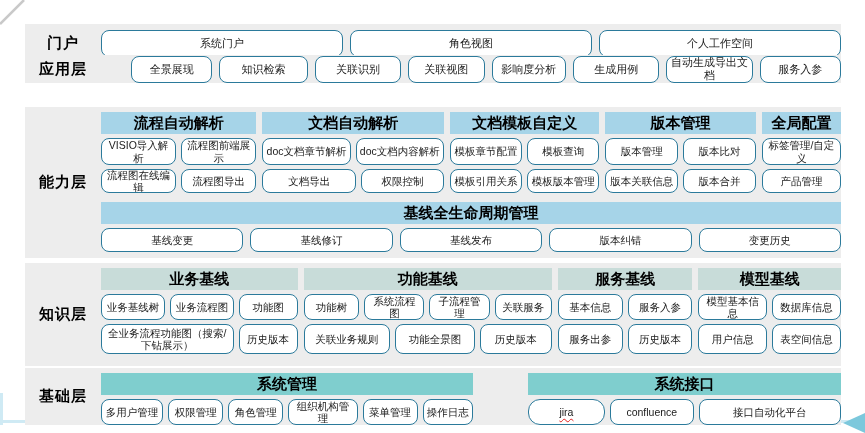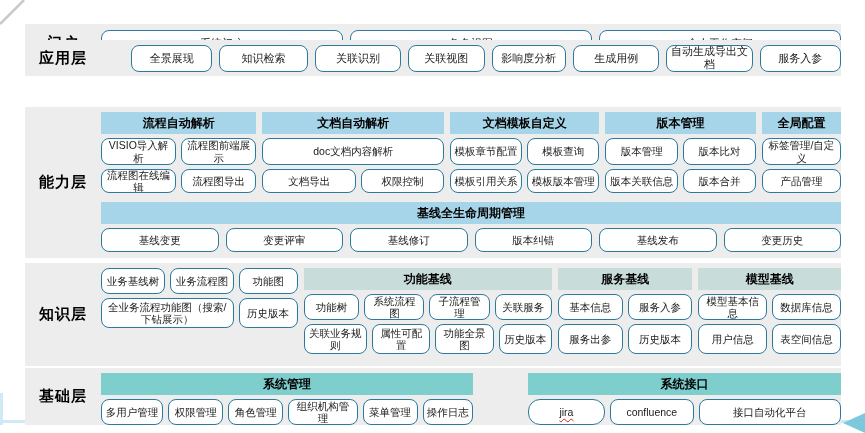--- a/index.html
+++ b/index.html
@@ -10,21 +10,21 @@
   
   .accent-line{position:absolute;left:0;top:420px;width:865px;height:3px;background:var(--accent-line,#cfeaf4);z-index:0;}
   .left-sliver{position:absolute;left:0;top:393px;width:3px;height:32px;background:var(--accent-line,#cfeaf4);z-index:2;}
   .bottom-arrow{position:absolute;right:0;top:413px;width:0;height:0;z-index:2;
     border-top:10px solid transparent;border-bottom:10px solid transparent;
     border-right:22px solid var(--accent-arrow,#7cc8dc);}
   .corner-svg{position:absolute;left:0;top:0;z-index:3;}
 
   .band{position:absolute;left:25px;width:816px;background:var(--band-bg,#ededed);display:flex;z-index:1;}
   #band-portal{top:24px;height:39px;}
-  #band-app{top:40px;height:36px;gap:30px;}
+  #band-app{top:55px;height:28px;gap:30px;}
   #band-cap{top:107px;height:151px;}
   #band-know{top:263px;height:103px;}
   #band-base{top:368px;height:57px;}
 
   .layer-label{flex:0 0 76px;display:flex;align-items:center;justify-content:center;
     font-weight:bold;font-size:15px;color:#000;letter-spacing:1px;}
   .content{flex:1;min-width:0;}
 
   .btn{background:var(--box-bg,#fff);border:1.5px solid var(--box-border,#2b7a9b);
     border-radius:8px;display:flex;align-items:center;justify-content:center;
@@ -34,21 +34,21 @@
   .row .btn{flex:1;}
 
   
   .simple-row{display:flex;align-items:center;height:100%;gap:7px;}
   .simple-row .btn{flex:1;height:27px;font-size:11px;}
 
   
   .groups{display:flex;gap:6px;}
   .grp{display:flex;flex-direction:column;gap:4px;min-width:0;}
   .hdr{height:22px;flex:0 0 22px;display:flex;align-items:center;justify-content:center;
-    font-weight:bold;font-size:12px;color:#000;}
+    font-weight:bold;font-size:15px;color:#000;}
   .hdr-blue{background:var(--header-blue,#a6d4e8);}
   .hdr-sage{background:var(--header-sage,#c8dcd9);}
   .hdr-teal{background:var(--header-teal,#7fcece);}
 
   #band-cap .content{display:flex;flex-direction:column;padding-top:5px;}
   .cap-row1{height:27px;flex:0 0 27px;}
   .cap-row2{height:24px;flex:0 0 24px;}
   .baseline-hdr{margin-top:9px;height:22px;}
   .baseline-row{margin-top:4px;height:24px;gap:7px;}
 
@@ -114,20 +114,21 @@
             <div class="btn">流程图前端展示</div>
           </div>
           <div class="row cap-row2">
             <div class="btn">流程图在线编辑</div>
             <div class="btn">流程图导出</div>
           </div>
         </div>
         <div class="grp" style="flex:181 1 0">
           <div class="hdr hdr-blue">文档自动解析</div>
           <div class="row cap-row1">
+            <div class="btn">doc文档章节解析</div>
             <div class="btn">doc文档内容解析</div>
           </div>
           <div class="row cap-row2">
             <div class="btn" style="flex:1">文档导出</div>
             <div class="btn" style="flex:0.88">权限控制</div>
           </div>
         </div>
         <div class="grp" style="flex:149 1 0">
           <div class="hdr hdr-blue">文档模板自定义</div>
           <div class="row cap-row1">
@@ -156,55 +157,54 @@
             <div class="btn">标签管理/自定义</div>
           </div>
           <div class="row cap-row2">
             <div class="btn">产品管理</div>
           </div>
         </div>
       </div>
       <div class="hdr hdr-blue baseline-hdr">基线全生命周期管理</div>
       <div class="row baseline-row">
         <div class="btn">基线变更</div>
-        <div class="btn">变更评审</div>
         <div class="btn">基线修订</div>
+        <div class="btn">基线发布</div>
         <div class="btn">版本纠错</div>
-        <div class="btn">基线发布</div>
         <div class="btn">变更历史</div>
       </div>
     </div>
   </div>
 
   <div class="band" id="band-know">
     <div class="layer-label">知识层</div>
     <div class="content">
       <div class="groups" style="flex:1">
         <div class="grp" style="flex:193 1 0">
+          <div class="hdr hdr-sage">业务基线</div>
           <div class="row know-row1">
             <div class="btn">业务基线树</div>
             <div class="btn">业务流程图</div>
             <div class="btn" style="flex:0.9">功能图</div>
           </div>
           <div class="row know-row2">
             <div class="btn" style="flex:2.2">全业务流程功能图（搜索/下钻展示）</div>
             <div class="btn" style="flex:0.9">历史版本</div>
           </div>
         </div>
         <div class="grp" style="flex:244 1 0">
           <div class="hdr hdr-sage">功能基线</div>
           <div class="row know-row1">
             <div class="btn" style="flex:0.92">功能树</div>
             <div class="btn">系统流程图</div>
             <div class="btn">子流程管理</div>
             <div class="btn" style="flex:0.95">关联服务</div>
           </div>
           <div class="row know-row2">
             <div class="btn" style="flex:1.1">关联业务规则</div>
-            <div class="btn">属性可配置</div>
             <div class="btn">功能全景图</div>
             <div class="btn" style="flex:0.9">历史版本</div>
           </div>
         </div>
         <div class="grp" style="flex:132 1 0">
           <div class="hdr hdr-sage">服务基线</div>
           <div class="row know-row1">
             <div class="btn">基本信息</div>
             <div class="btn">服务入参</div>
           </div>

